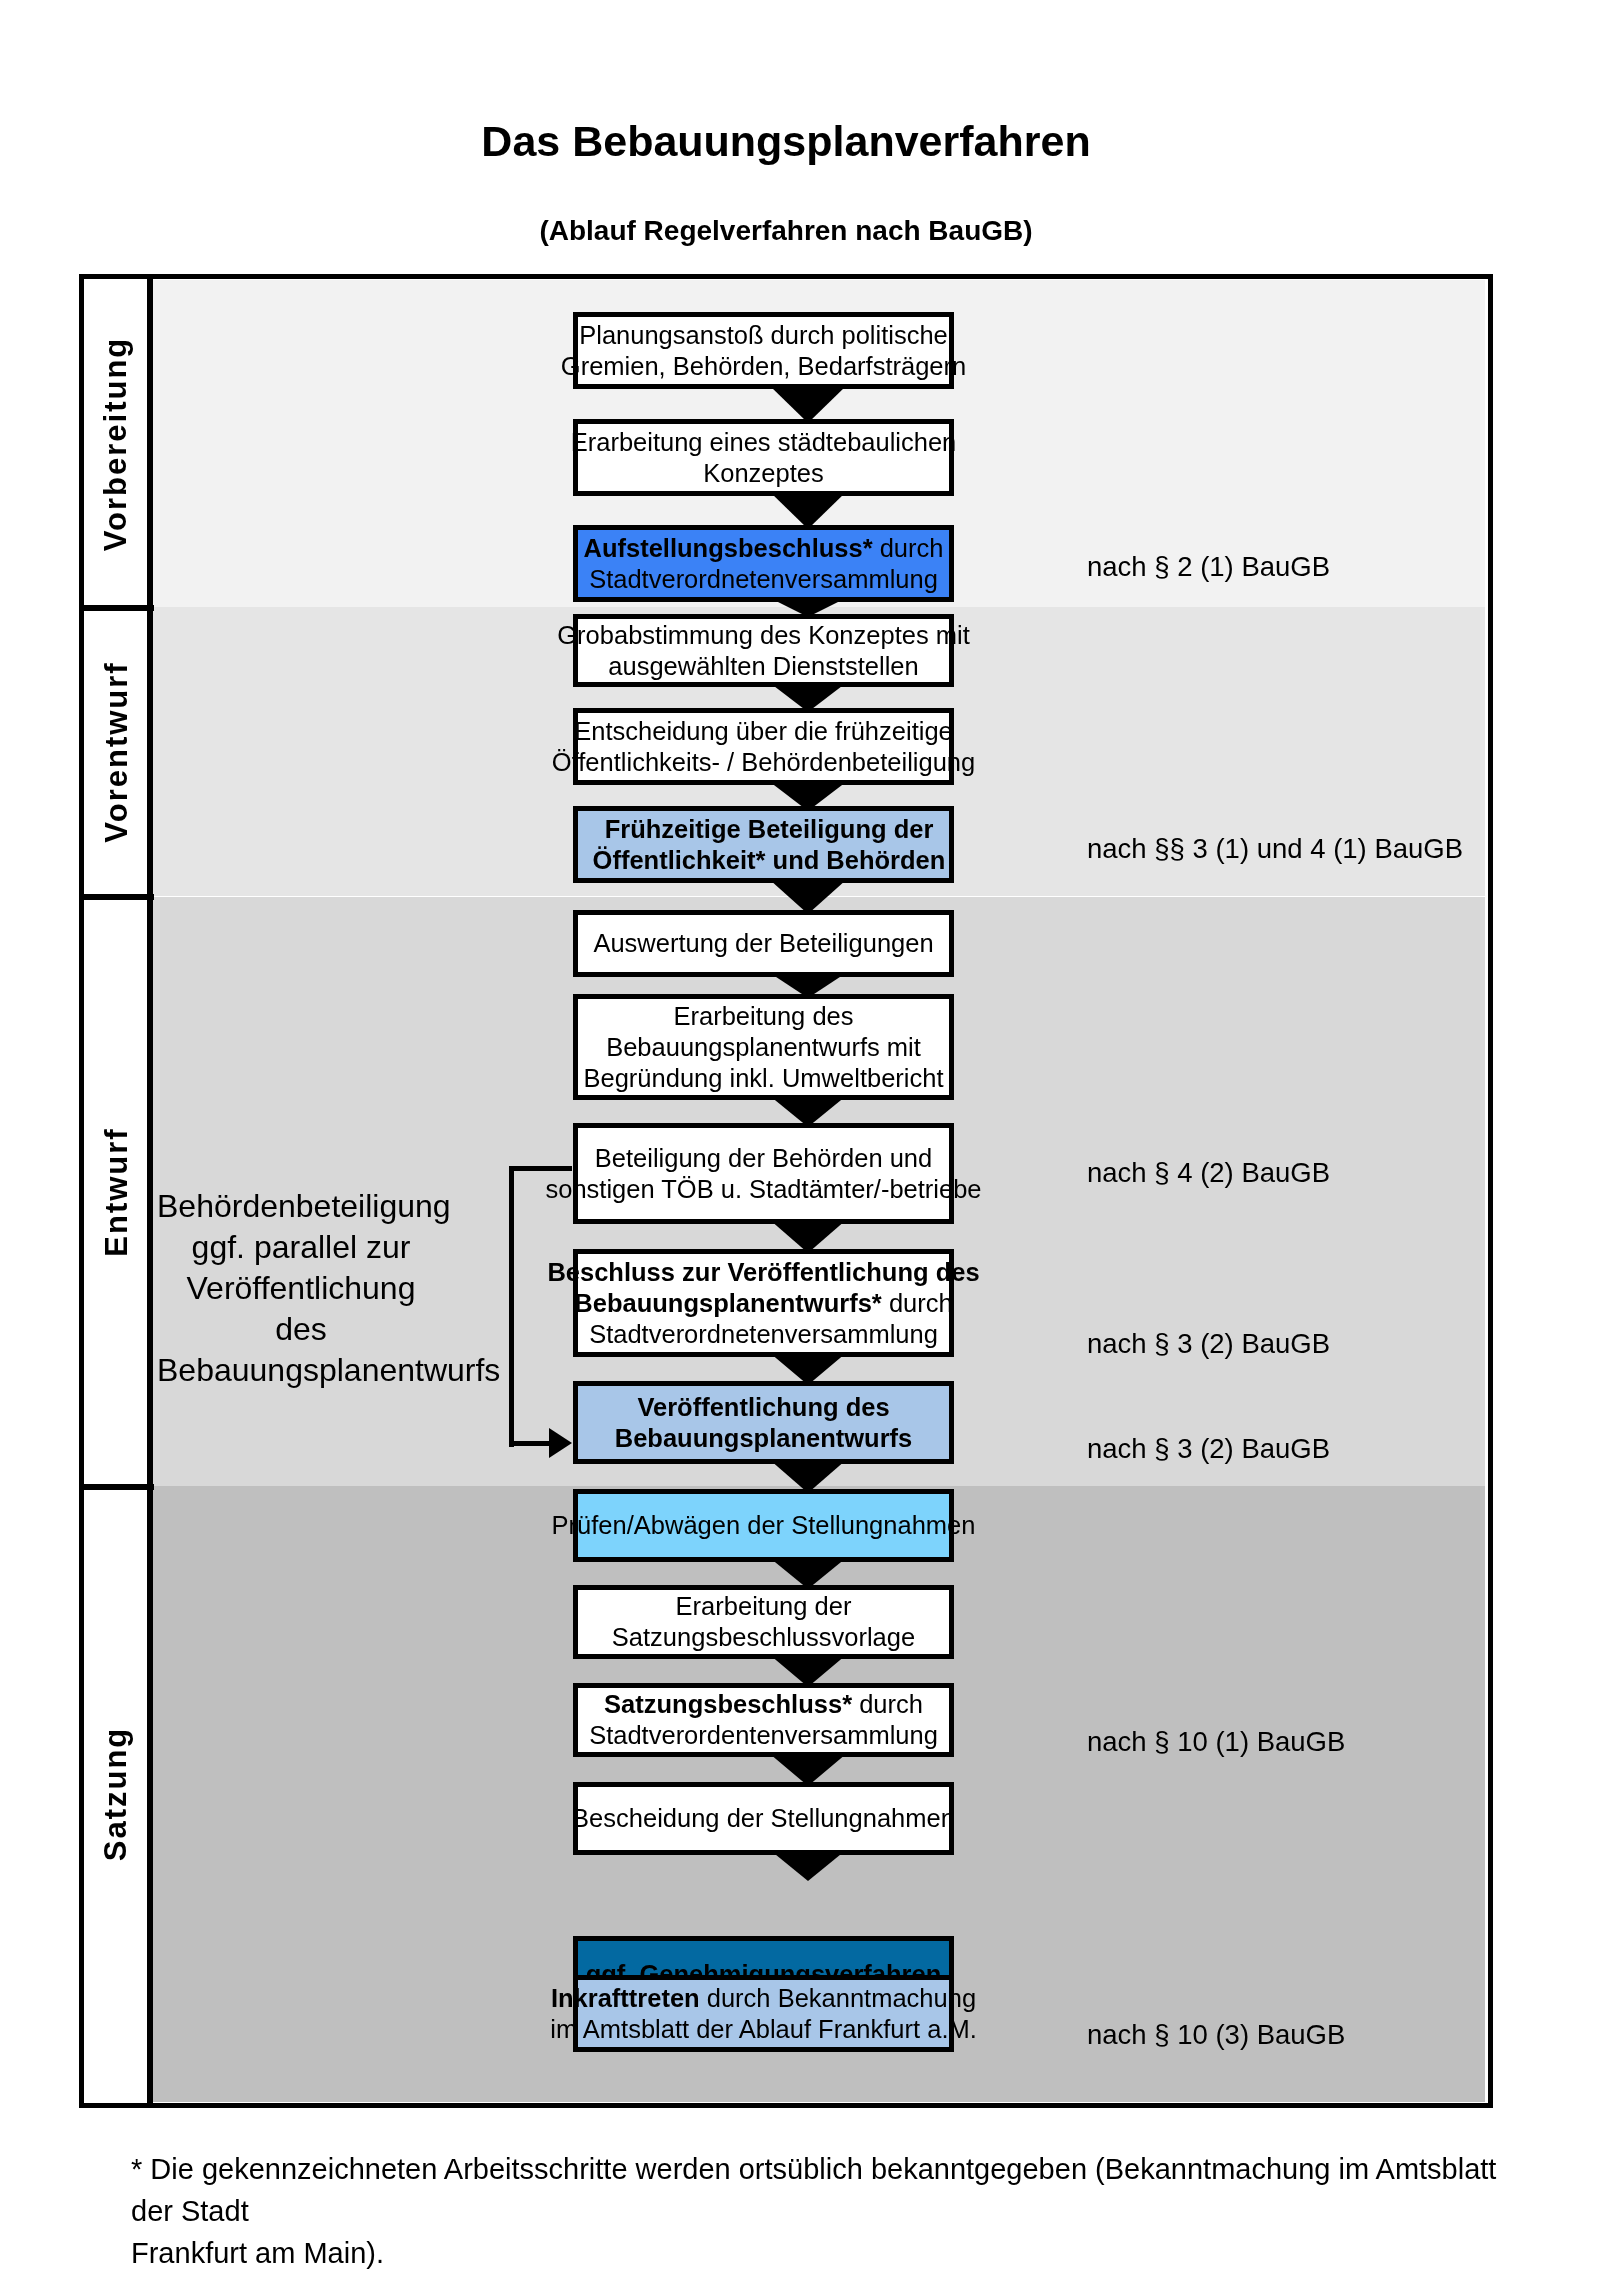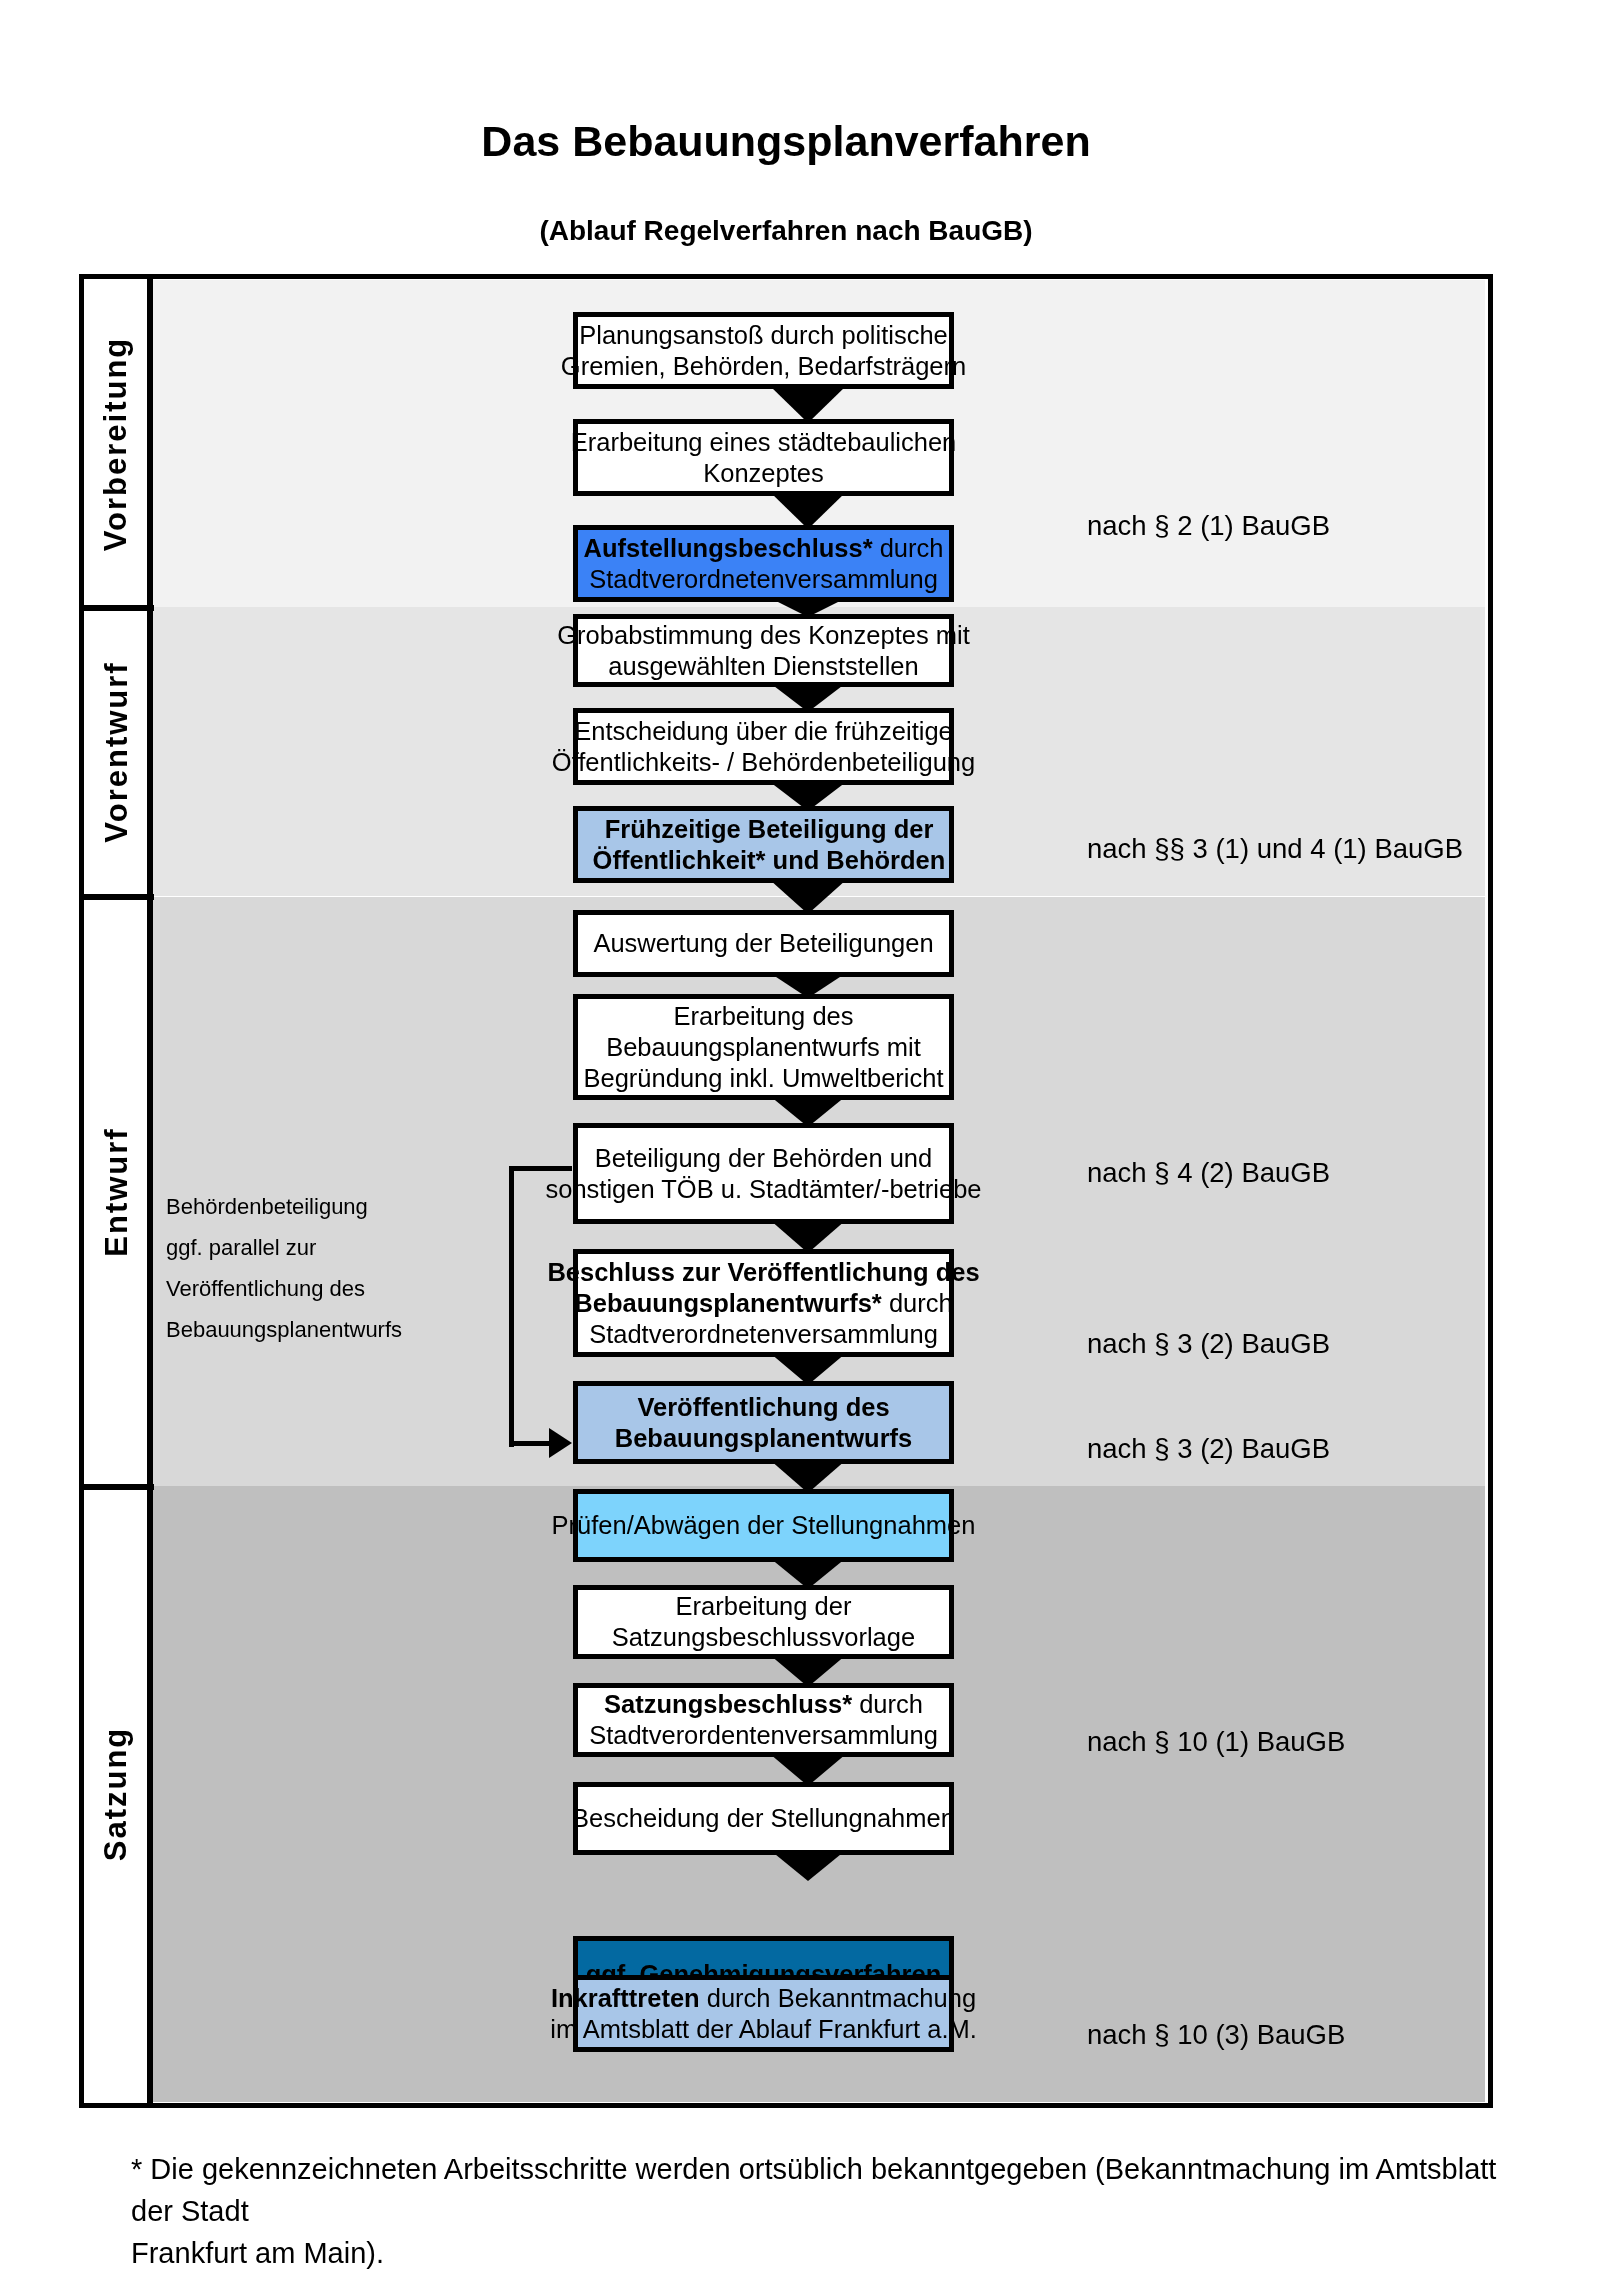--- a/index.html
+++ b/index.html
@@ -21,22 +21,22 @@
   .phaselabel span{transform:rotate(-90deg);white-space:nowrap;font-weight:bold;
                    font-size:31px;letter-spacing:2px;}
   .box{position:absolute;left:573px;width:381px;border:5.9px solid #000;background:#fff;
        display:flex;flex-direction:column;justify-content:center;align-items:center;
        text-align:center;font-size:25.5px;line-height:31px;box-sizing:border-box;z-index:5;}
   .box .line{white-space:nowrap;}
   .box .bold{font-weight:bold;}
   .arrow{position:absolute;left:770px;width:0;height:0;z-index:4;
          border-left:38px solid transparent;border-right:38px solid transparent;}
   .lawref{position:absolute;left:1087px;font-size:27.5px;white-space:nowrap;z-index:6;}
-  .sidenote{position:absolute;left:166px;top:1186px;width:288px;
-            font-size:22px;line-height:41px;z-index:6;}
+  .sidenote{position:absolute;left:157px;top:1186px;width:288px;text-align:center;
+            font-size:32px;line-height:41px;z-index:6;}
   .footnote{position:absolute;left:131px;top:2148px;width:1407px;font-size:29px;line-height:42px;}
 </style>
 </head>
 <body>
 
 <div id="page">
 
   <div class="title">Das Bebauungsplanverfahren</div>
   <div class="subtitle">(Ablauf Regelverfahren nach BauGB)</div>
 
@@ -150,21 +150,21 @@
     <div class="arrow" style="top: 973px; border-top: 25px solid rgb(0, 0, 0);"></div>
     <div class="arrow" style="top: 1096px; border-top: 31px solid rgb(0, 0, 0);"></div>
     <div class="arrow" style="top: 1220px; border-top: 33px solid rgb(0, 0, 0);"></div>
     <div class="arrow" style="top: 1353px; border-top: 32px solid rgb(0, 0, 0);"></div>
     <div class="arrow" style="top: 1460px; border-top: 33px solid rgb(0, 0, 0);"></div>
     <div class="arrow" style="top: 1558px; border-top: 31px solid rgb(0, 0, 0);"></div>
     <div class="arrow" style="top: 1655px; border-top: 32px solid rgb(0, 0, 0);"></div>
     <div class="arrow" style="top: 1754px; border-top: 32px solid rgb(0, 0, 0);"></div>
     <div class="arrow" style="top: 1850px; border-top: 31px solid rgb(0, 0, 0);"></div>
     <div class="arrow" style="top: 1951px; border-top: 28px solid rgb(0, 0, 0);"></div>
-    <div class="lawref" style="top: 510px;">nach § 2 (1) BauGB</div>
+    <div class="lawref" style="top: 551px;">nach § 2 (1) BauGB</div>
     <div class="lawref" style="top: 833px;">nach §§ 3 (1) und 4 (1) BauGB</div>
     <div class="lawref" style="top: 1157px;">nach § 4 (2) BauGB</div>
     <div class="lawref" style="top: 1328px;">nach § 3 (2) BauGB</div>
     <div class="lawref" style="top: 1433px;">nach § 3 (2) BauGB</div>
     <div class="lawref" style="top: 1726px;">nach § 10 (1) BauGB</div>
     <div class="lawref" style="top: 2019px;">nach § 10 (3) BauGB</div>
     <div class="abs" style="left: 509px; top: 1166px; width: 63px; height: 5.2px; background: rgb(0, 0, 0); z-index: 4;"></div>
     <div class="abs" style="left: 509px; top: 1166px; width: 5.2px; height: 281px; background: rgb(0, 0, 0); z-index: 4;"></div>
     <div class="abs" style="left: 509px; top: 1441px; width: 42px; height: 5.2px; background: rgb(0, 0, 0); z-index: 4;"></div>
     <div class="abs" style="left: 549px; top: 1428px; width: 0px; height: 0px; border-top: 15.7px solid transparent; border-bottom: 15.7px solid transparent; border-left: 23.6px solid rgb(0, 0, 0); z-index: 4;"></div>

